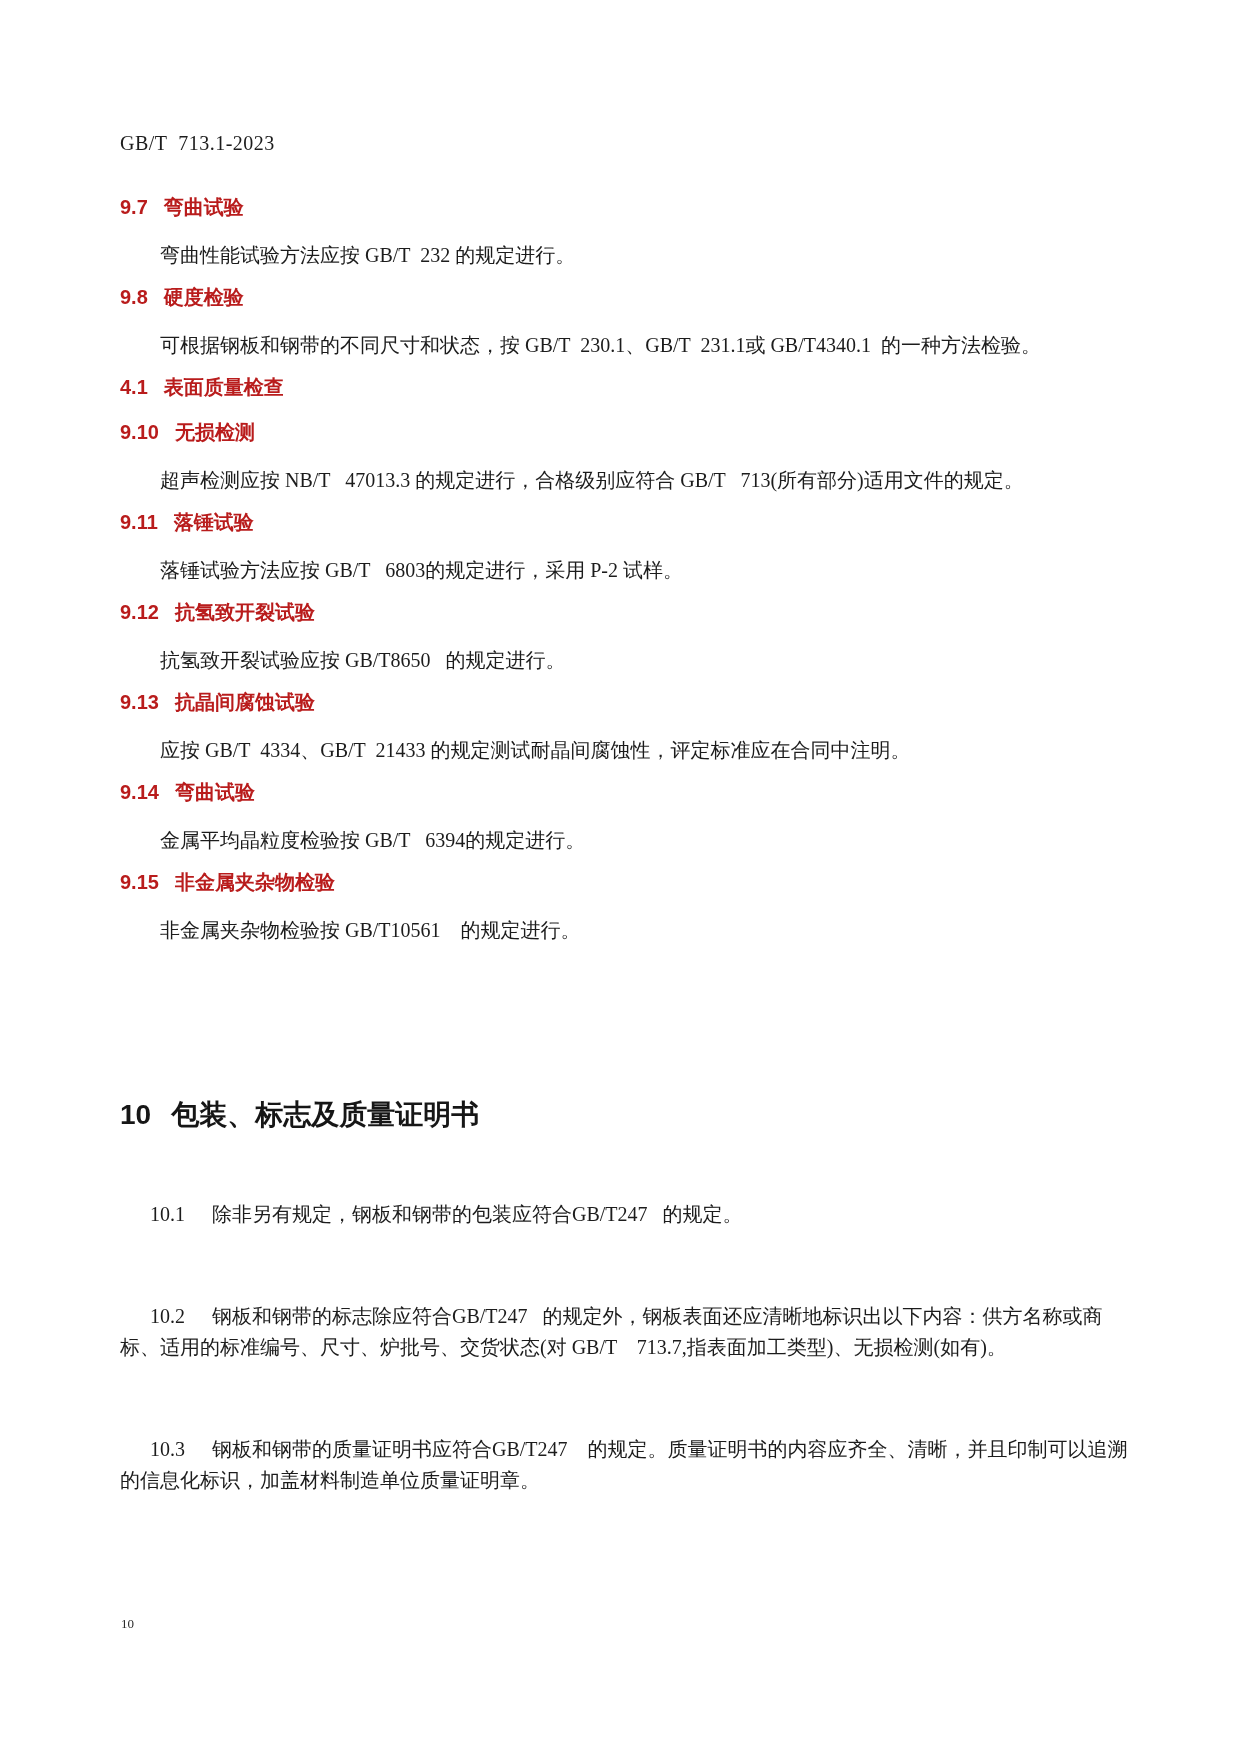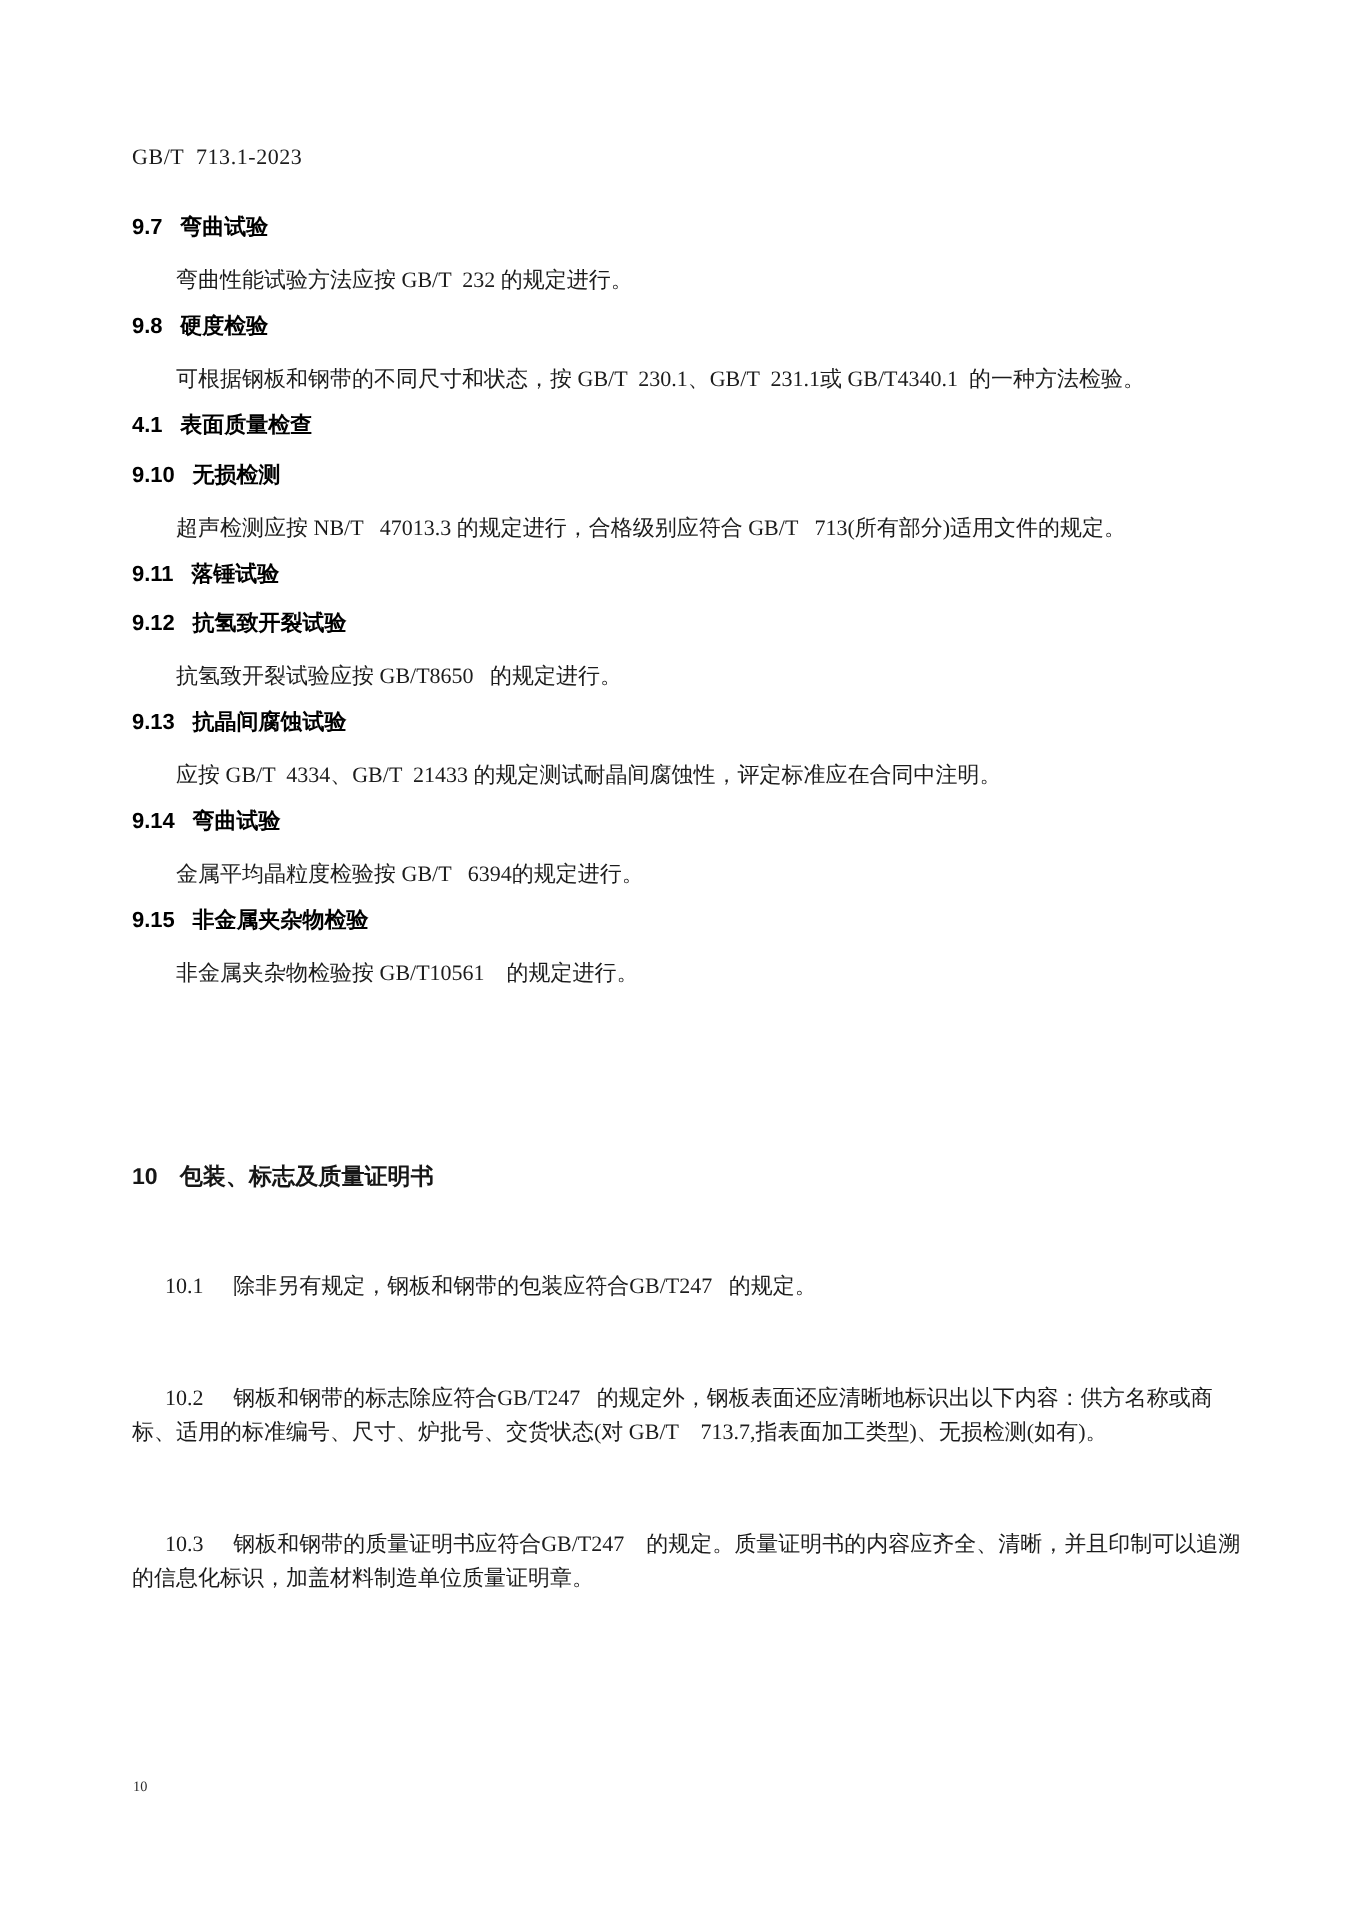--- a/index.html
+++ b/index.html
@@ -26,34 +26,34 @@
     margin: 0 0 38px 0;
     letter-spacing: 0.5px;
     white-space: pre-wrap;
   }
   h3.sec-heading {
     font-family: "Liberation Sans", "DejaVu Sans", sans-serif;
     font-weight: bold;
     font-size: 20px;
     line-height: 26px;
     margin: 0 0 19px 0;
-    color: #000000;
+    color: #b91c1c;
   }
   h3.sec-heading .sec-num { margin-right: 16px; font-family: "Liberation Sans", "DejaVu Sans", sans-serif; }
   p.sec-body {
     font-size: 20px;
     line-height: 33px;
     margin: 0 0 12px 0;
     text-indent: 2em;
     white-space: pre-wrap;
   }
   h2.chapter-heading {
     font-family: "Liberation Sans", "DejaVu Sans", sans-serif;
     font-weight: bold;
-    font-size: 21px;
+    font-size: 28px;
     line-height: 28px;
     margin: 154px 0 39px 0;
     color: #161616;
   }
   h2.chapter-heading .chap-num { margin-right: 20px; }
   p.clause {
     font-size: 20px;
     line-height: 31px;
     margin: 0 0 9px 0;
     white-space: pre-wrap;
@@ -100,20 +100,21 @@
       <h3 class="sec-heading">
         <span class="sec-num">9.10</span><span>无损检测</span>
       </h3>
       <p class="sec-body">超声检测应按 NB/T   47013.3 的规定进行，合格级别应符合 GB/T   713(所有部分)适用文件的规定。</p>
     </section>
 
     <section>
       <h3 class="sec-heading">
         <span class="sec-num">9.11</span><span>落锤试验</span>
       </h3>
+      <p class="sec-body">落锤试验方法应按 GB/T   6803的规定进行，采用 P-2 试样。</p>
     </section>
 
     <section>
       <h3 class="sec-heading">
         <span class="sec-num">9.12</span><span>抗氢致开裂试验</span>
       </h3>
       <p class="sec-body">抗氢致开裂试验应按 GB/T8650   的规定进行。</p>
     </section>
 
     <section>

